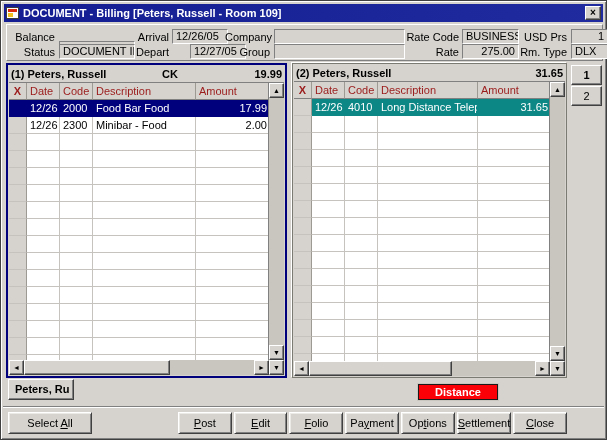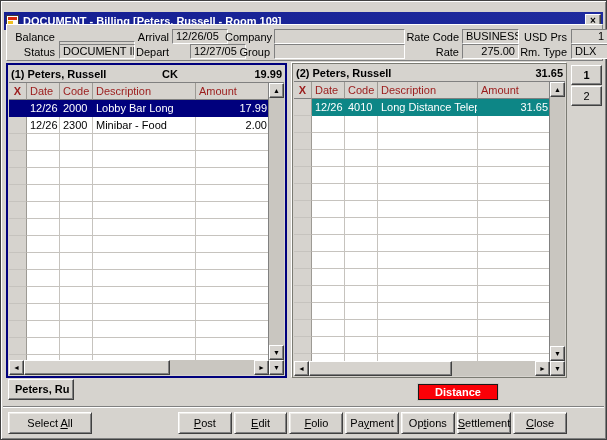--- a/index.html
+++ b/index.html
@@ -16,21 +16,21 @@
     position:absolute; inset:0;
     background:#d6d3ce;
     border:1px solid #404040;
     box-shadow: inset 1px 1px 0 #fff, inset -1px -1px 0 #808080;
   }
   
   .titlebar {
     position:absolute; left:3px; right:3px; top:3px; height:18px;
     background:linear-gradient(90deg,#141e92,#1f2b9e);
     color:#fff; font-weight:bold;
-    display:flex; align-items:center; gap:4px; padding:0 2px;margin-top:8px;
+    display:flex; align-items:center; gap:4px; padding:0 2px;
   }
   .win-icon {
     width:13px; height:12px; position:relative; background:#fdfdfd;
     border:1px solid #3a3a3a; flex:0 0 auto;
   }
   .win-icon:before { content:""; position:absolute; left:1px; top:1px; width:9px; height:3px; background:#d82a0e; }
   .win-icon:after  { content:""; position:absolute; left:1px; bottom:1px; width:5px; height:4px; background:#f0c020; }
   .title-text { flex:1; white-space:nowrap; overflow:hidden; }
   .close-btn {
     width:16px; height:14px; background:#d6d3ce; color:#000;
@@ -178,21 +178,21 @@
             <div class="cell xcol" style="width: 18px;">X</div>
             <div class="cell" style="width: 33px;">Date</div>
             <div class="cell" style="width: 33px;">Code</div>
             <div class="cell" style="width: 103px;">Description</div>
             <div class="cell" style="width: 75px;">Amount</div>
           </div>
           <div class="grid-row">
             <div class="cell xcol" style="width: 18px; background: rgb(0, 0, 125); color: rgb(255, 255, 255); border-right-color: rgb(0, 0, 125); border-bottom-color: rgb(0, 0, 125);"></div>
             <div class="cell" style="width: 33px; background: rgb(0, 0, 125); color: rgb(255, 255, 255); border-right-color: rgb(0, 0, 125); border-bottom-color: rgb(0, 0, 125);">12/26</div>
             <div class="cell" style="width: 33px; background: rgb(0, 0, 125); color: rgb(255, 255, 255); border-right-color: rgb(0, 0, 125); border-bottom-color: rgb(0, 0, 125);">2000</div>
-            <div class="cell" style="width: 103px; background: rgb(0, 0, 125); color: rgb(255, 255, 255); border-right-color: rgb(0, 0, 125); border-bottom-color: rgb(0, 0, 125);">Lobby Bar Long</div>
+            <div class="cell" style="width: 103px; background: rgb(0, 0, 125); color: rgb(255, 255, 255); border-right-color: rgb(0, 0, 125); border-bottom-color: rgb(0, 0, 125);">Food Bar Food</div>
             <div class="cell amt" style="width: 75px; background: rgb(0, 0, 125); color: rgb(255, 255, 255); border-right-color: rgb(0, 0, 125); border-bottom-color: rgb(0, 0, 125);">17.99</div>
           </div>
           <div class="grid-row">
             <div class="cell xcol" style="width: 18px;"></div>
             <div class="cell" style="width: 33px;">12/26</div>
             <div class="cell" style="width: 33px;">2300</div>
             <div class="cell" style="width: 103px;">Minibar - Food</div>
             <div class="cell amt" style="width: 75px;">2.00</div>
           </div>
           <div class="grid-row">

